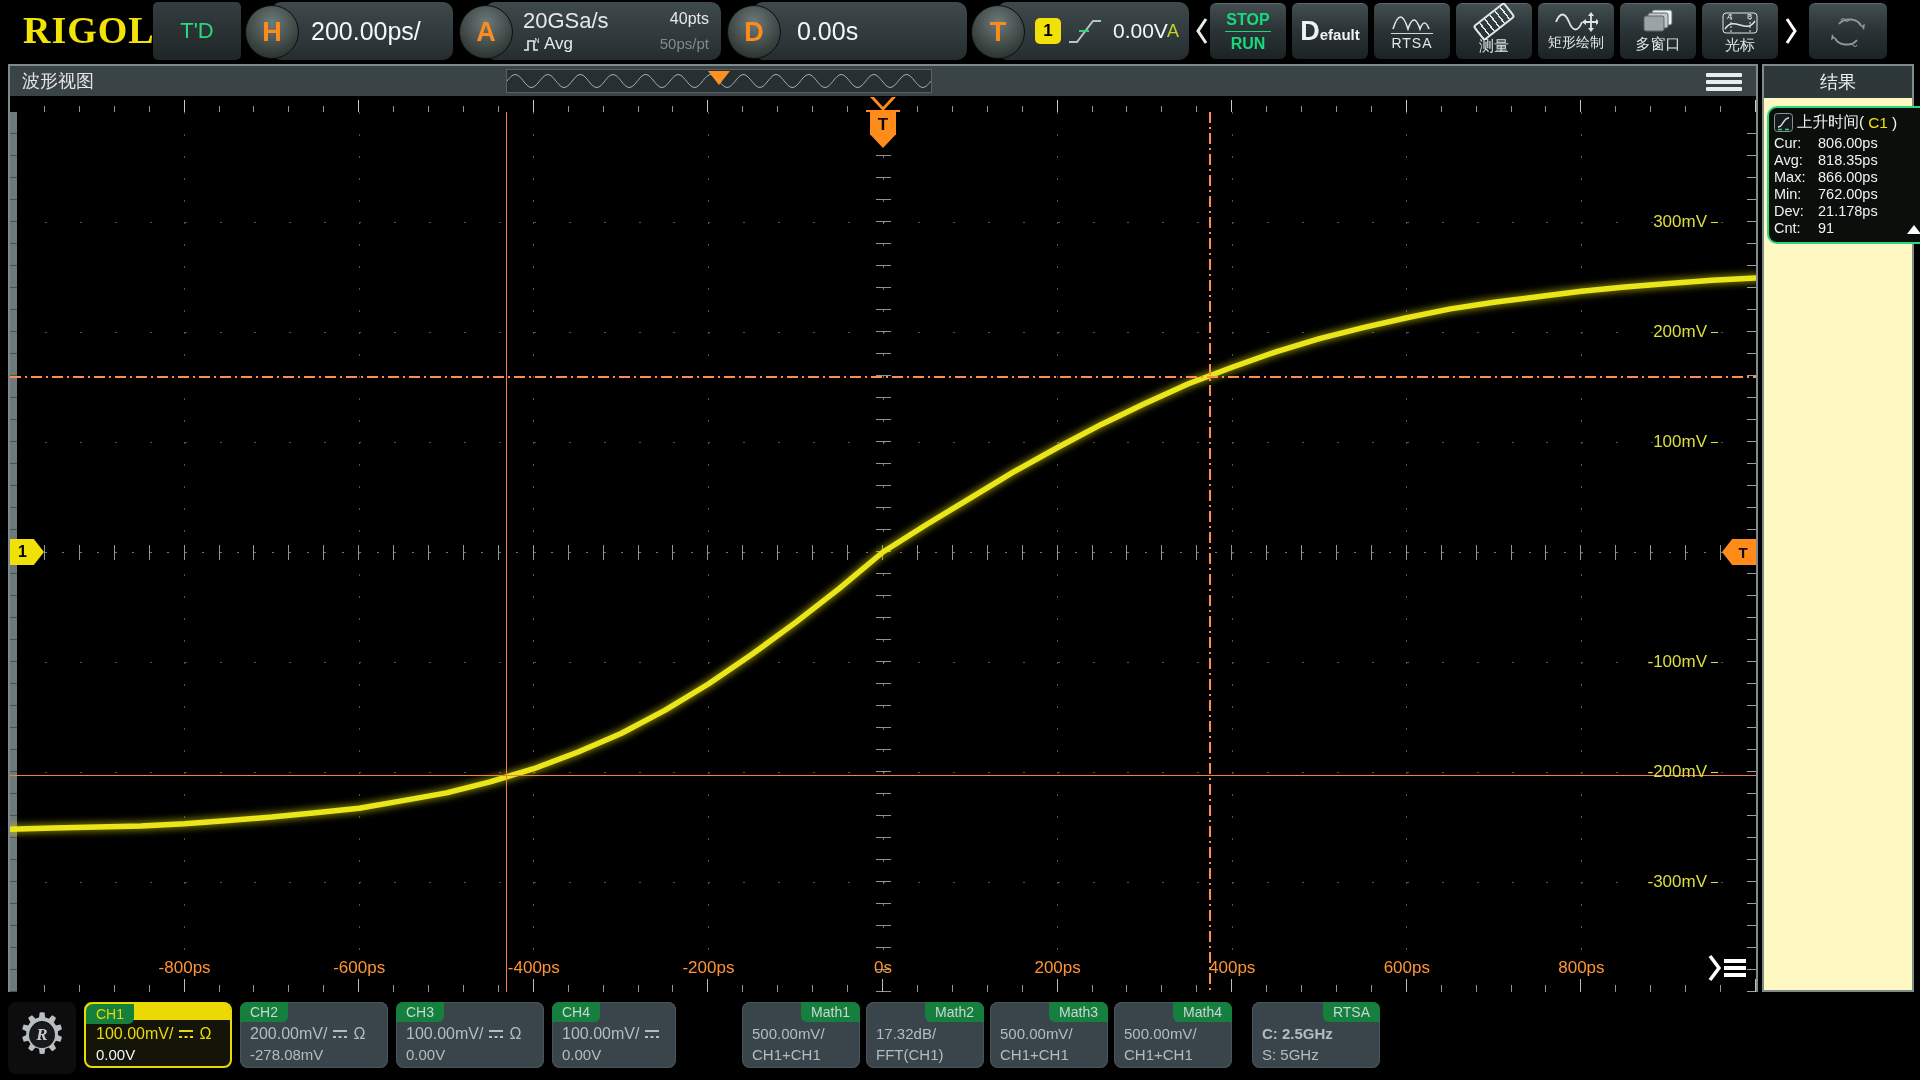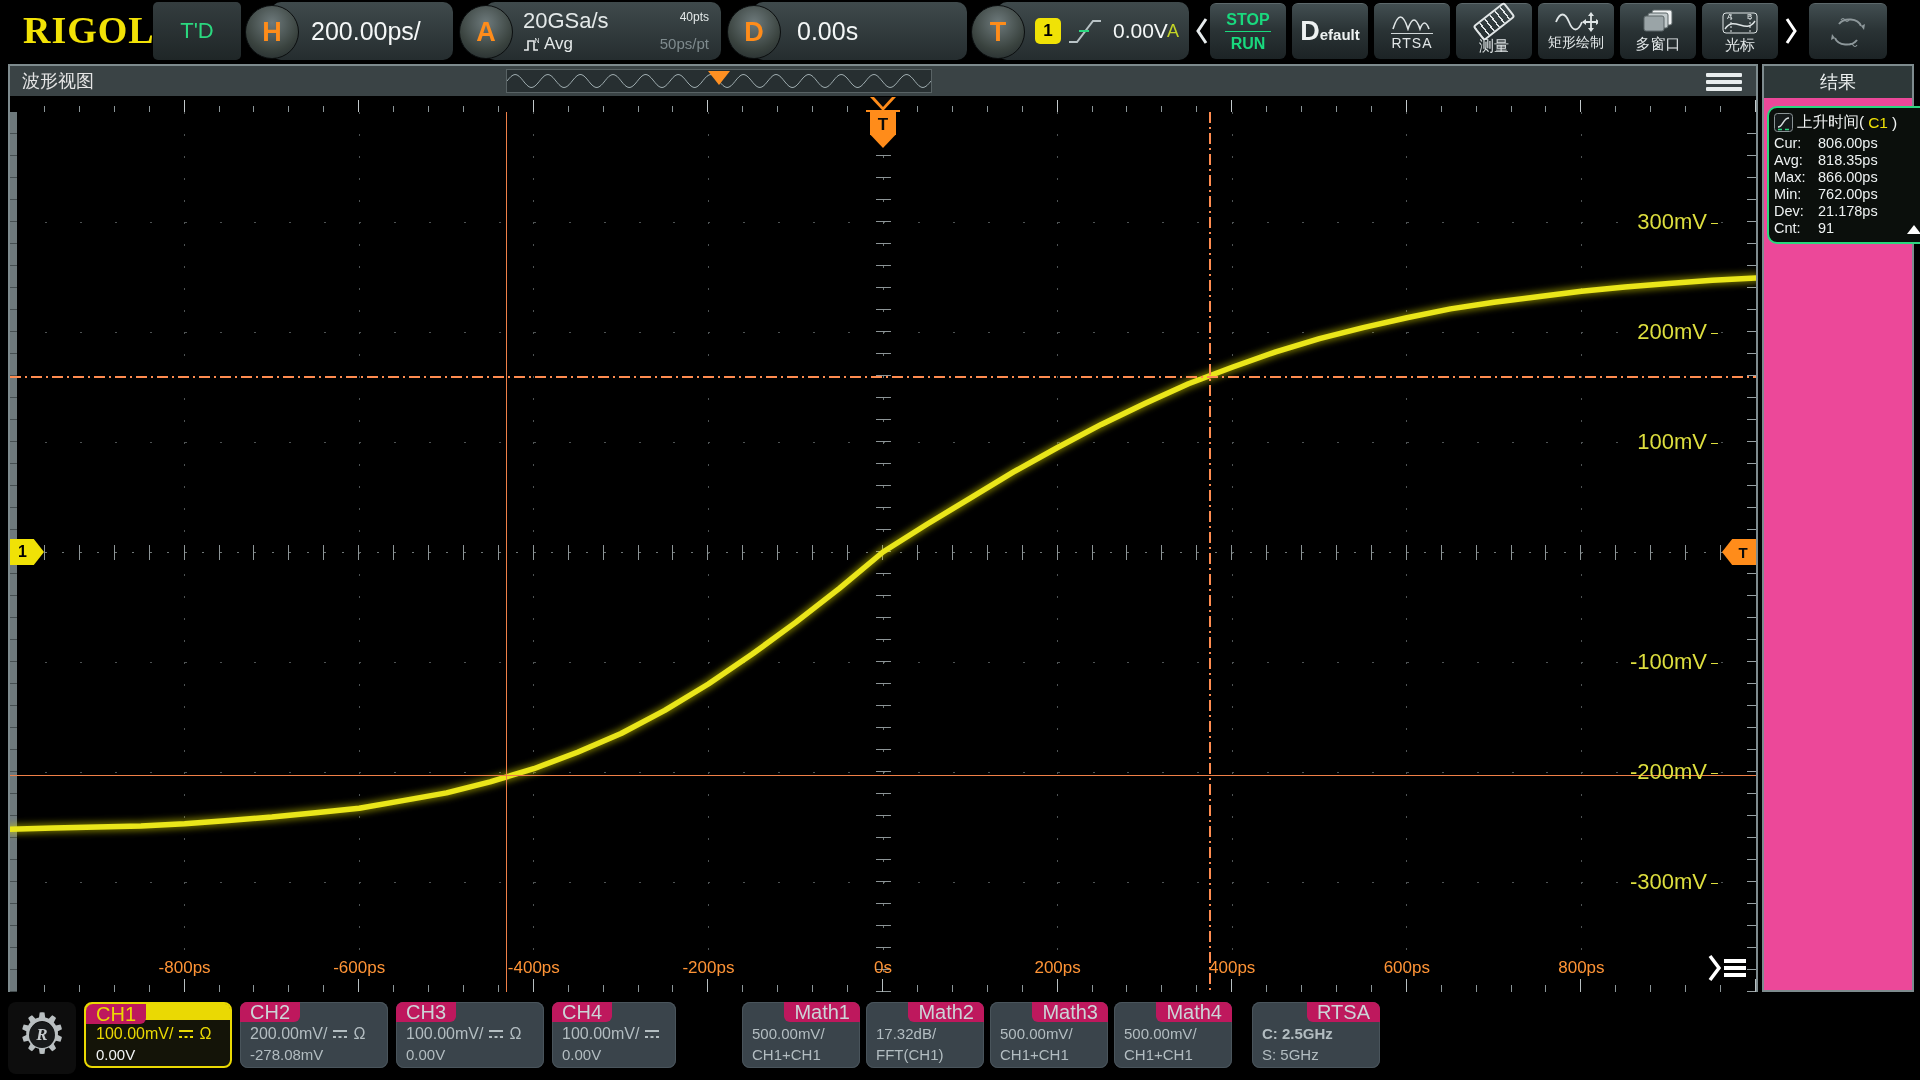--- a/index.html
+++ b/index.html
@@ -15,21 +15,21 @@
         background:linear-gradient(180deg,#343d3f,#1f2627);color:#2bd87f;font-size:22px;
         display:flex;align-items:center;justify-content:center;}
   .knob-group{position:absolute;top:2px;height:58px;}
   .grp-bg{position:absolute;left:26px;right:0;top:0;bottom:0;border-radius:10px;
         background:linear-gradient(180deg,#3f4a4c,#252d2f);}
   .knob{position:absolute;left:0;top:3px;width:52px;height:52px;border-radius:50%;z-index:2;
         background:radial-gradient(circle at 50% 32%,#6d797b,#3a433f 62%,#1f2629);
         border:1px solid #0b0e0f;color:#ff8c1a;font-size:27px;font-weight:bold;
         display:flex;align-items:center;justify-content:center;}
   .grp-val{position:absolute;font-size:25px;color:#f4f7f7;line-height:58px;z-index:2;}
-  .small-wh{position:absolute;font-size:12px;color:#e4e9e9;z-index:2;}
+  .small-wh{position:absolute;font-size:16px;color:#e4e9e9;z-index:2;}
   .small-gy{position:absolute;font-size:15px;color:#7f8b8e;z-index:2;}
   #trig-src-badge{position:absolute;left:64px;top:16px;width:26px;height:26px;border-radius:5px;
         background:#f0e206;color:#000;font-weight:bold;font-size:17px;z-index:2;
         display:flex;align-items:center;justify-content:center;}
   #trig-mode{position:absolute;right:10px;top:0;line-height:58px;font-size:18px;color:#c3d426;z-index:2;}
   .chev{position:absolute;top:16px;width:16px;height:30px;}
   .tool-btn{position:absolute;top:3px;width:76px;height:56px;border-radius:6px;cursor:pointer;
         background:linear-gradient(180deg,#424e51 0%,#2a3335 48%,#1c2325 100%);
         border-top:1px solid #5c686b;box-sizing:border-box;
         display:flex;flex-direction:column;align-items:center;justify-content:center;gap:2px;}
@@ -96,52 +96,52 @@
   #wave-svg{position:absolute;left:0;top:0;z-index:4;}
   #trig-flag{position:absolute;left:860px;top:0;width:26px;height:36px;background:#ff8c1a;z-index:6;
         clip-path:polygon(0 0,100% 0,100% 62%,50% 100%,0 62%);color:#0a0a0a;font-weight:bold;font-size:17px;
         display:flex;justify-content:center;padding-top:3px;box-sizing:border-box;cursor:pointer;}
   #ch1-flag{position:absolute;left:0;top:427px;width:34px;height:26px;background:#f0e206;z-index:6;
         clip-path:polygon(0 0,70% 0,100% 50%,70% 100%,0 100%);color:#000;font-weight:bold;font-size:16px;
         display:flex;align-items:center;padding-left:8px;box-sizing:border-box;cursor:pointer;}
   #trglvl-flag{position:absolute;right:0;top:427px;width:34px;height:26px;background:#ff8c1a;z-index:6;
         clip-path:polygon(30% 0,100% 0,100% 100%,30% 100%,0 50%);color:#0a0a0a;font-weight:bold;font-size:15px;
         display:flex;align-items:center;justify-content:center;padding-left:8px;box-sizing:border-box;cursor:pointer;}
-  #volt-labels span{position:absolute;right:38px;transform:translateY(-50%);font-size:22px;color:#ddde3e;z-index:6;}
+  #volt-labels span{position:absolute;right:38px;transform:translateY(-50%);font-size:17px;color:#ddde3e;z-index:6;}
   #volt-labels span::after{content:"";display:inline-block;width:7px;border-top:1px solid #ddde3e;
         margin-left:4px;vertical-align:middle;}
   #time-labels span{position:absolute;bottom:14px;transform:translateX(-50%);font-size:17px;color:#ff9436;z-index:6;}
   #expand-icon{position:absolute;right:10px;bottom:10px;display:flex;align-items:center;gap:3px;z-index:7;cursor:pointer;}
   #expand-icon .bars div{width:22px;height:4px;background:#fff;margin:3px 0;}
 
   
   #results-panel{position:absolute;left:1762px;top:64px;width:152px;height:928px;box-sizing:border-box;
-        border:2px solid #7e8b8e;background:#ec4899;}
+        border:2px solid #7e8b8e;background:#fef9c3;}
   #results-header{height:32px;line-height:32px;text-align:center;background:#2e3839;font-size:18px;color:#eef2f2;}
   #meas-card{position:absolute;left:3px;top:40px;width:165px;box-sizing:border-box;border:2px solid #2bd87f;
         border-radius:10px;background:#0b0f0c;padding:4px 5px 5px 5px;cursor:pointer;}
   #meas-title{display:flex;align-items:center;gap:4px;font-size:15.5px;color:#f2f5f5;margin-bottom:2px;}
   #meas-title .chan{color:#f0e206;}
   .meas-row{display:flex;font-size:14.5px;line-height:17px;color:#eef2f2;}
   .meas-row .ml{width:44px;}
   #meas-tri{position:absolute;right:9px;bottom:8px;width:0;height:0;
         border-left:7px solid transparent;border-right:7px solid transparent;border-bottom:9px solid #fff;}
 
   
   #bottom-bar{position:absolute;left:0;top:994px;width:1920px;height:86px;background:#000;}
   #gear-btn{position:absolute;left:8px;top:8px;width:68px;height:72px;background:#0d0d0d;border-radius:8px;cursor:pointer;}
   #gear-glyph{position:absolute;left:0;top:-4px;width:68px;height:72px;font-size:56px;line-height:72px;
         text-align:center;color:#b9bfc1;}
   #gear-center{position:absolute;left:21px;top:20px;width:26px;height:26px;border-radius:50%;background:#17191a;
         color:#c5cbcd;font-family:"Liberation Serif",serif;font-style:italic;font-weight:bold;font-size:17px;
         display:flex;align-items:center;justify-content:center;}
   .card{position:absolute;top:8px;height:66px;border-radius:8px;background:#3a444b;
         box-shadow:inset 0 0 0 1px #49545b;color:#b3bdc1;cursor:pointer;box-sizing:border-box;}
-  .card .tab{position:absolute;top:0;height:20px;line-height:20px;padding:0 10px;background:#be185d;
-        font-size:20px;color:#ccd4d7;z-index:2;}
+  .card .tab{position:absolute;top:0;height:20px;line-height:20px;padding:0 10px;background:#15803d;
+        font-size:14px;color:#ccd4d7;z-index:2;}
   .tab.left{left:0;border-radius:7px 0 6px 0;}
   .tab.right{right:0;border-radius:0 7px 0 6px;}
   .card .l1{position:absolute;left:10px;top:23px;font-size:16px;display:flex;align-items:center;gap:5px;}
   .card .l2{position:absolute;left:10px;top:44px;font-size:15px;}
   .card.active{background:#141408;border:2px solid #ead903;box-shadow:none;}
   .card.active .topstrip{position:absolute;top:0;left:0;right:0;height:16px;background:#ead903;border-radius:5px 5px 0 0;}
   .card.active .tab{color:#ead903;}
   .card.active .l1{color:#ead903;top:21px;}
   .card.active .l2{color:#f2f5f5;top:42px;}
   #clock-box{position:absolute;left:1762px;top:8px;width:152px;height:72px;background:#191b1b;

